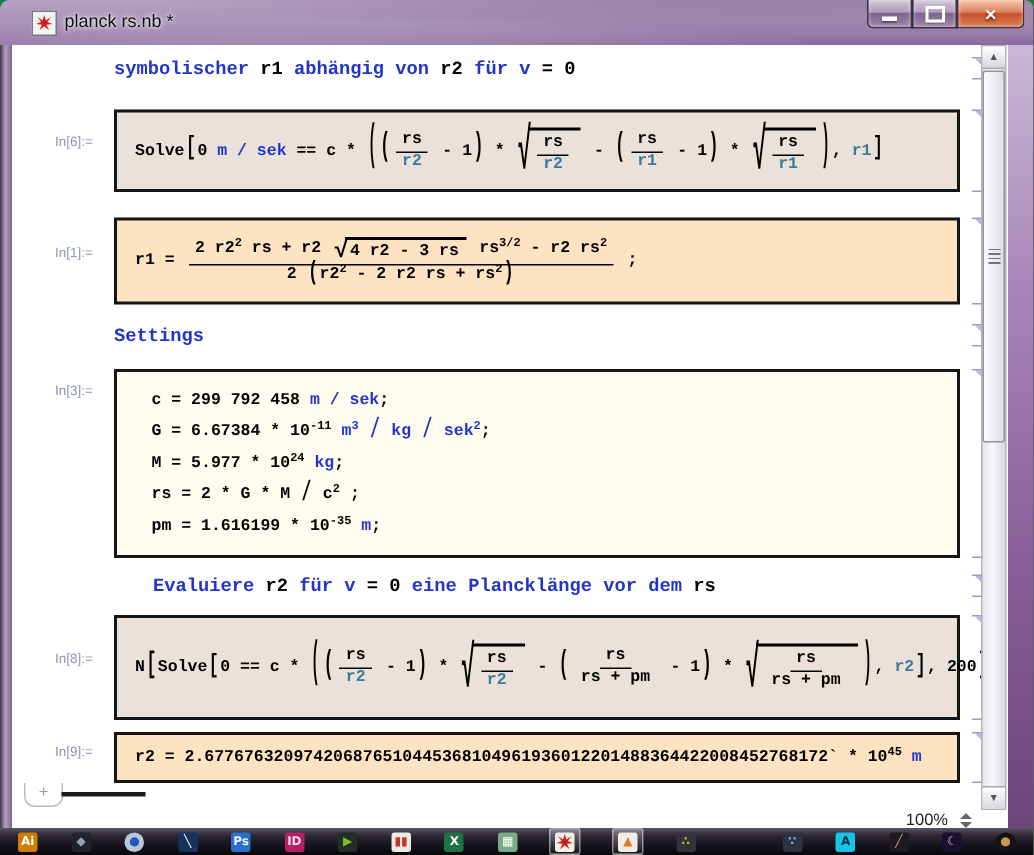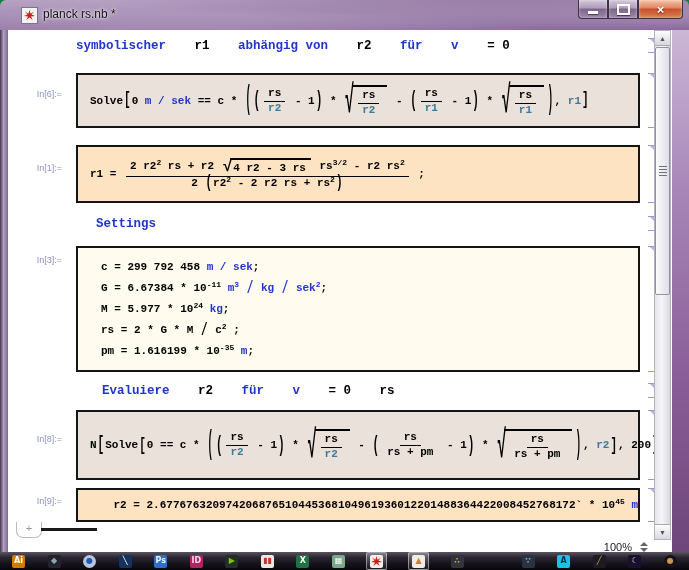--- a/index.html
+++ b/index.html
@@ -29,21 +29,21 @@
   .minbar{width:10px;height:3px;background:#fff;margin-top:7px;box-shadow:0 1px 1px rgba(0,0,0,.5);}
   .maxbox{width:9px;height:7px;border:2px solid #fff;box-shadow:0 1px 1px rgba(0,0,0,.5);}
   .borderL{position:absolute;left:0;top:30px;width:8px;height:526px;
     background:linear-gradient(90deg,#43344b,#b3a0c2 45%,#7e6490);}
   .borderR{position:absolute;right:0;top:30px;width:17px;height:526px;
     background:linear-gradient(180deg,#cbb7d6 0,#a887b8 30%,#8a5f99 65%,#6d4579),
                linear-gradient(90deg,#d5c5de,#9a79ab);}
   
   .content{position:absolute;left:8px;top:30px;width:664px;height:526px;background:#ffffff;overflow:hidden;}
   .cells{position:absolute;inset:0;}
-  .heading{position:absolute;left:68px;height:16px;gap:21px;}
+  .heading{position:absolute;left:68px;height:16px;}
   .fx{display:flex;align-items:center;white-space:pre;
       font-family:"Liberation Mono","DejaVu Sans Mono",monospace;font-weight:bold;font-size:11px;color:#000;}
   .heading.fx{font-size:12.5px;}
   .inlabel{position:absolute;left:0;width:54px;text-align:right;font-size:9px;color:#8b93bb;}
   .cellbox{position:absolute;left:68px;width:564px;border:2px solid #151515;box-sizing:border-box;
     display:flex;align-items:center;padding-left:12px;}
   .cellbox.multiline{flex-direction:column;align-items:flex-start;justify-content:space-evenly;padding:4px 0 4px 12px;}
   .bg-tan{background:#eae2da;}
   .bg-peach{background:#fde3c2;}
   .bg-ivory{background:#fffbee;}
@@ -130,40 +130,40 @@
         <div class="inlabel" style="top: 59px;">In[6]:=</div>
         <div class="cellbox bg-tan" style="top: 43px; height: 55px;">
           <div class="fx"><span class="tk ck">Solve</span><span class="bigp ck" style="transform: scaleY(1.6);">[</span><span class="tk ck">0 </span><span class="tk cu">m / sek</span><span class="tk ck"> == c * </span><span class="bigp ck" style="transform: scaleY(3) scaleX(0.85);">(</span><span class="bigp ck" style="transform: scaleY(2);">(</span><span class="frac"><span class="fnum"><span class="tk ck">rs</span></span><span class="fden"><span class="tk cv">r2</span></span></span><span class="tk ck"> - 1</span><span class="bigp ck" style="transform: scaleY(2);">)</span><span class="tk ck"> * </span><span class="sqrt"><span class="rsign tall">√</span><span class="rbar"><span class="frac"><span class="fnum"><span class="tk ck">rs</span></span><span class="fden"><span class="tk cv">r2</span></span></span></span></span><span class="tk ck"> - </span><span class="bigp ck" style="transform: scaleY(2);">(</span><span class="frac"><span class="fnum"><span class="tk ck">rs</span></span><span class="fden"><span class="tk cv">r1</span></span></span><span class="tk ck"> - 1</span><span class="bigp ck" style="transform: scaleY(2);">)</span><span class="tk ck"> * </span><span class="sqrt"><span class="rsign tall">√</span><span class="rbar"><span class="frac"><span class="fnum"><span class="tk ck">rs</span></span><span class="fden"><span class="tk cv">r1</span></span></span></span></span><span class="bigp ck" style="transform: scaleY(3) scaleX(0.85);">)</span><span class="tk ck">, </span><span class="tk cv">r1</span><span class="bigp ck" style="transform: scaleY(1.6);">]</span></div>
         </div>
         <div class="cellbracket" style="top: 43px; height: 55px;"></div>
         <div class="inlabel" style="top: 133px;">In[1]:=</div>
         <div class="cellbox bg-peach" style="top: 115px; height: 58px;">
           <div class="fx"><span class="tk ck">r1 = </span><span class="frac"><span class="fnum"><span class="tk ck">2 r2</span><span class="sup ck">2</span><span class="tk ck"> rs + r2 </span><span class="sqrt"><span class="rsign">√</span><span class="rbar"><span class="tk ck">4 r2 - 3 rs</span></span></span><span class="tk ck"> rs</span><span class="sup ck">3/2</span><span class="tk ck"> - r2 rs</span><span class="sup ck">2</span></span><span class="fden"><span class="tk ck">2 </span><span class="bigp ck" style="transform: scaleY(1.6);">(</span><span class="tk ck">r2</span><span class="sup ck">2</span><span class="tk ck"> - 2 r2 rs + rs</span><span class="sup ck">2</span><span class="bigp ck" style="transform: scaleY(1.6);">)</span></span></span><span class="tk ck"> ;</span></div>
         </div>
         <div class="cellbracket" style="top: 115px; height: 58px;"></div>
-        <div class="heading fx" style="top: 186px; margin-left: 20px;"><span class="tk cu">Settings</span></div>
+        <div class="heading fx" style="top: 186px;"><span class="tk cu">Settings</span></div>
         <div class="cellbracket" style="top: 186px; height: 15px;"></div>
         <div class="inlabel" style="top: 225px;">In[3]:=</div>
         <div class="cellbox bg-ivory multiline" style="top: 216px; height: 126px; padding-left: 23px;">
           <div class="fx"><span class="tk ck">c = 299 792 458 </span><span class="tk cu">m / sek</span><span class="tk ck">;</span></div>
           <div class="fx"><span class="tk ck">G = 6.67384 * 10</span><span class="sup ck">-11</span><span class="tk ck"> </span><span class="tk cu">m</span><span class="sup cu">3</span><span class="tk cu"> </span><span class="bigp cu" style="transform: scaleY(1.7);">/</span><span class="tk cu"> kg </span><span class="bigp cu" style="transform: scaleY(1.7);">/</span><span class="tk cu"> sek</span><span class="sup cu">2</span><span class="tk ck">;</span></div>
           <div class="fx"><span class="tk ck">M = 5.977 * 10</span><span class="sup ck">24</span><span class="tk ck"> </span><span class="tk cu">kg</span><span class="tk ck">;</span></div>
           <div class="fx"><span class="tk ck">rs = 2 * G * M </span><span class="bigp ck" style="transform: scaleY(1.7);">/</span><span class="tk ck"> c</span><span class="sup ck">2</span><span class="tk ck"> ;</span></div>
           <div class="fx"><span class="tk ck">pm = 1.616199 * 10</span><span class="sup ck">-35</span><span class="tk ck"> </span><span class="tk cu">m</span><span class="tk ck">;</span></div>
         </div>
         <div class="cellbracket" style="top: 216px; height: 126px;"></div>
-        <div class="heading fx" style="top: 353px; margin-left: 26px;"><span class="tk cu">Evaluiere </span><span class="tk ck">r2 </span><span class="tk cu">für </span><span class="tk cu">v </span><span class="tk ck">= 0 </span><span class="tk ck">rs</span></div>
+        <div class="heading fx" style="top: 353px; margin-left: 26px;"><span class="tk cu">Evaluiere </span><span class="tk ck">r2 </span><span class="tk cu">für </span><span class="tk cu">v </span><span class="tk ck">= 0 </span><span class="tk cu">eine Plancklänge vor dem </span><span class="tk ck">rs</span></div>
         <div class="cellbracket" style="top: 353px; height: 15px;"></div>
         <div class="inlabel" style="top: 404px;">In[8]:=</div>
         <div class="cellbox bg-tan" style="top: 380px; height: 70px;">
           <div class="fx"><span class="tk ck">N</span><span class="bigp ck" style="transform: scaleY(1.8);">[</span><span class="tk ck">Solve</span><span class="bigp ck" style="transform: scaleY(1.6);">[</span><span class="tk ck">0 == c * </span><span class="bigp ck" style="transform: scaleY(3) scaleX(0.85);">(</span><span class="bigp ck" style="transform: scaleY(2);">(</span><span class="frac"><span class="fnum"><span class="tk ck">rs</span></span><span class="fden"><span class="tk cv">r2</span></span></span><span class="tk ck"> - 1</span><span class="bigp ck" style="transform: scaleY(2);">)</span><span class="tk ck"> * </span><span class="sqrt"><span class="rsign tall">√</span><span class="rbar"><span class="frac"><span class="fnum"><span class="tk ck">rs</span></span><span class="fden"><span class="tk cv">r2</span></span></span></span></span><span class="tk ck"> - </span><span class="bigp ck" style="transform: scaleY(2);">(</span><span class="frac"><span class="fnum"><span class="tk ck">rs</span></span><span class="fden"><span class="tk ck">rs + pm</span></span></span><span class="tk ck"> - 1</span><span class="bigp ck" style="transform: scaleY(2);">)</span><span class="tk ck"> * </span><span class="sqrt"><span class="rsign tall">√</span><span class="rbar"><span class="frac"><span class="fnum"><span class="tk ck">rs</span></span><span class="fden"><span class="tk ck">rs + pm</span></span></span></span></span><span class="bigp ck" style="transform: scaleY(3) scaleX(0.85);">)</span><span class="tk ck">, </span><span class="tk cv">r2</span><span class="bigp ck" style="transform: scaleY(1.6);">]</span><span class="tk ck">, 200</span><span class="bigp ck" style="transform: scaleY(1.8);">]</span></div>
         </div>
         <div class="cellbracket" style="top: 380px; height: 70px;"></div>
         <div class="inlabel" style="top: 466px;">In[9]:=</div>
-        <div class="cellbox bg-peach" style="top: 458px; height: 34px; justify-content: flex-end;">
+        <div class="cellbox bg-peach" style="top: 458px; height: 34px;">
           <div class="fx"><span class="tk ck">r2 = 2.677676320974206876510445368104961936012201488364422008452768172` * 10</span><span class="sup ck">45</span><span class="tk ck"> </span><span class="tk cu">m</span></div>
         </div>
         <div class="cellbracket" style="top: 458px; height: 34px;"></div>
       </div>
 
     <div class="vscroll">
       <div class="sbtn up">▲</div>
       <div class="vthumb">
           <span class="grip"></span>
         </div>

